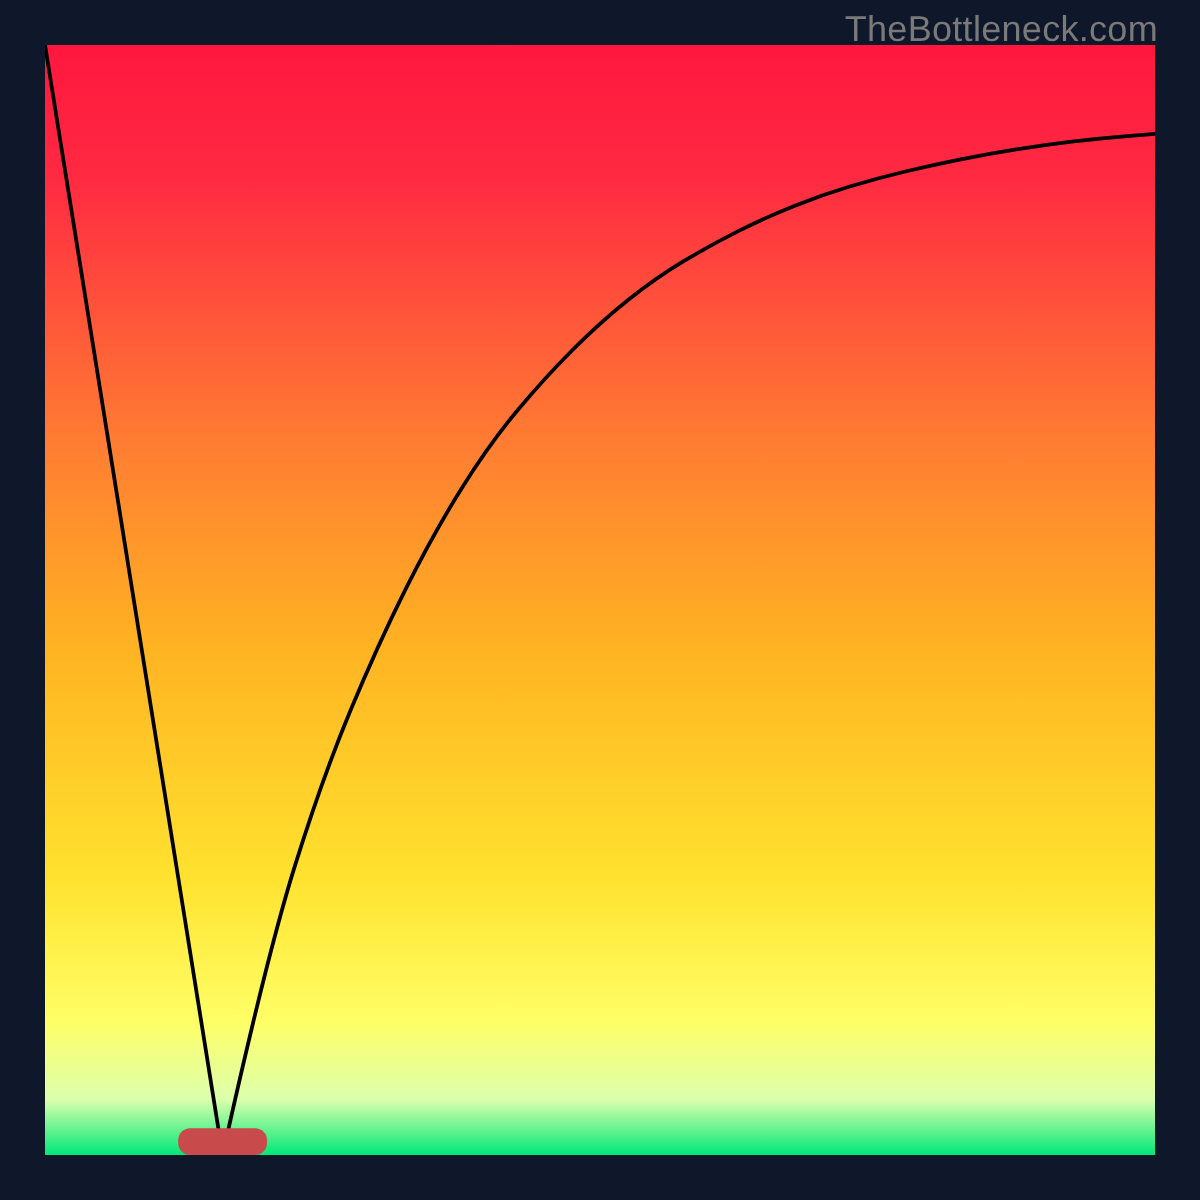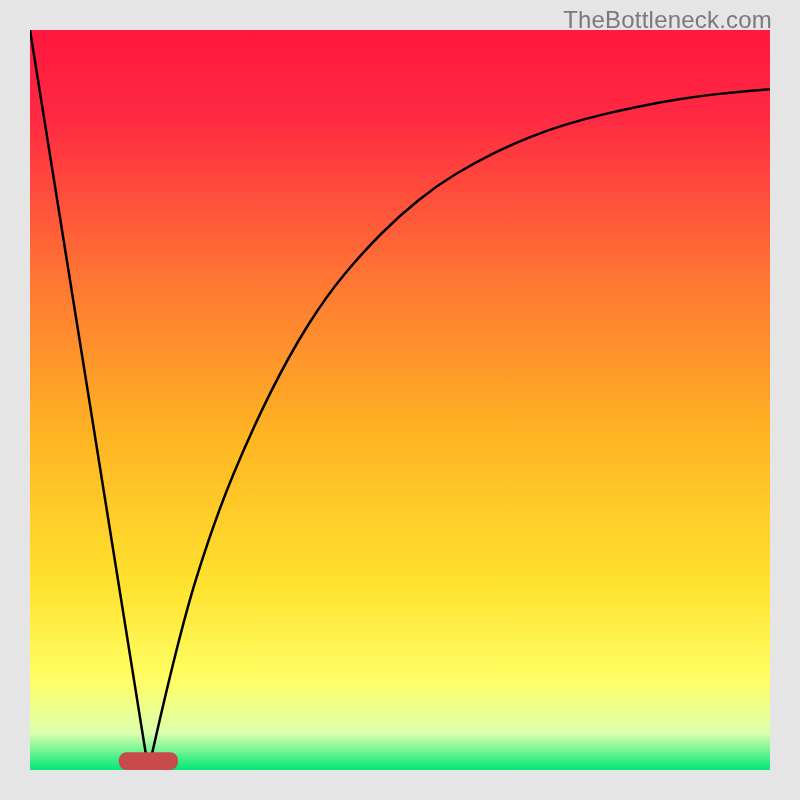--- a/index.html
+++ b/index.html
@@ -7,21 +7,21 @@
     padding: 0;
     width: 800px;
     height: 800px;
     overflow: hidden;
     background: #000;
     font-family: Arial, Helvetica, sans-serif;
   }
   .outer {
     width: 800px;
     height: 800px;
-    background: #e5e5e5;
+    background: #0f172a;
     position: relative;
   }
   .plot {
     position: absolute;
     left: 30px;
     top: 30px;
     width: 740px;
     height: 740px;
   }
   .watermark {

